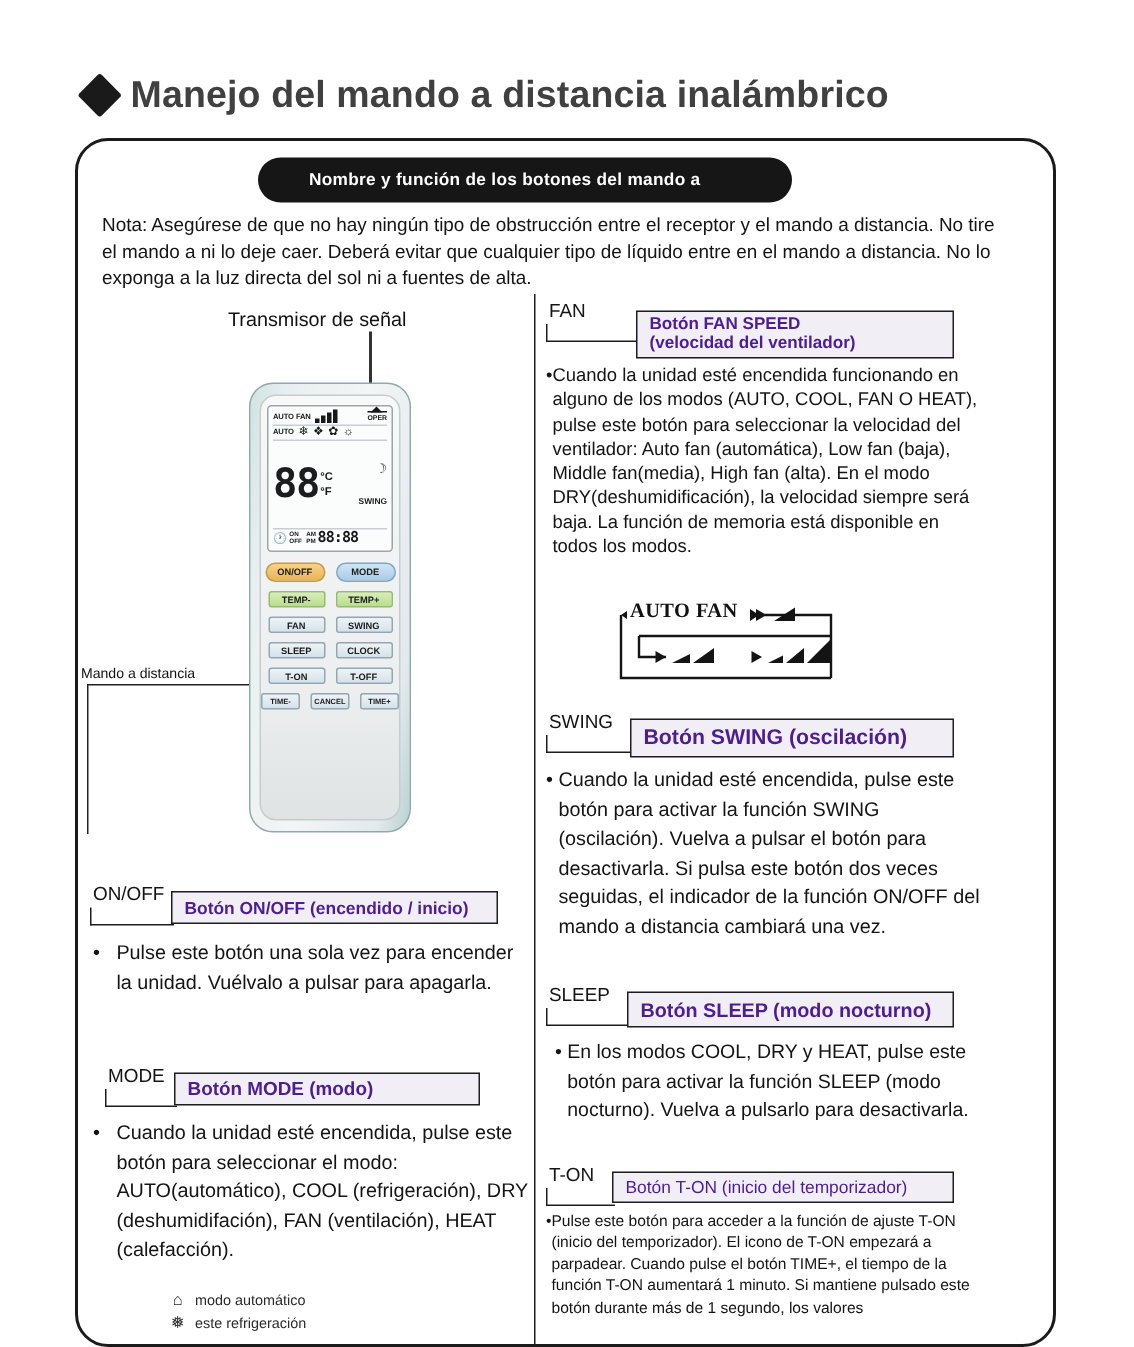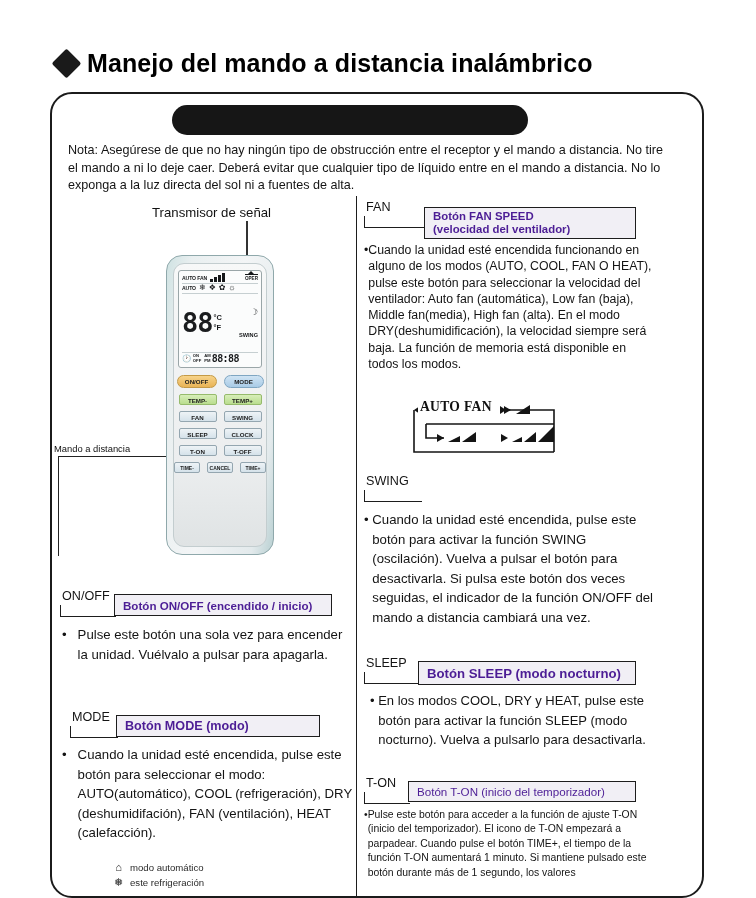--- a/index.html
+++ b/index.html
@@ -22,21 +22,21 @@
   }
   .diamond {
     width: 21px; height: 21px;
     background: #1a1a1a;
     transform: rotate(45deg);
     border-radius: 2px;
   }
   .title-text {
     font-size: 25px; font-weight: bold;
     letter-spacing: .1px;
-    color: #000000;
+    color: #404040;
     white-space: nowrap;
   }
 
   
   .frame {
     position: absolute;
     left: 50px; top: 92px;
     width: 654px; height: 806px;
     border: 2px solid #1b1b1b;
     border-radius: 22px;
@@ -273,20 +273,21 @@
 
   <div class="title-row">
     <div class="diamond"></div>
     <div class="title-text">Manejo del mando a distancia inalámbrico</div>
   </div>
 
   <div class="frame"></div>
 
   <div class="banner">
     <div class="banner-text">
+      <div>Nombre y función de los botones del mando a</div>
     </div>
   </div>
 
   <div class="nota">Nota: Asegúrese de que no hay ningún tipo de obstrucción entre el receptor y el mando a distancia. No tire el mando a ni lo deje caer. Deberá evitar que cualquier tipo de líquido entre en el mando a distancia. No lo exponga a la luz directa del sol ni a fuentes de alta.</div>
 
   <div class="col-divider"></div>
 
   <div class="transmisor-label">Transmisor de señal</div>
   <div class="transmisor-line"></div>
 
@@ -410,20 +411,23 @@
       <g>
         <polygon points="108,42 118,37 118,42" fill="#141414"></polygon>
         <polygon points="120,42 132,32 132,42" fill="#141414"></polygon>
         <polygon points="134,42 150,26 150,42" fill="#141414"></polygon>
       </g>
     </svg>
   </div>
 
   <div class="sec-label swing-label">SWING</div>
   <div class="sec-leader swing-leader"></div>
+  <div class="hbox swing-box">
+    <span class="t">Botón SWING (oscilación)</span>
+  </div>
   <div class="body swing-body bullet-line">
     <span class="dot">•&nbsp;</span>
     <span class="txt">Cuando la unidad esté encendida, pulse este botón para activar la función SWING (oscilación). Vuelva a pulsar el botón para desactivarla. Si pulsa este botón dos veces seguidas, el indicador de la función ON/OFF del mando a distancia cambiará una vez.</span>
   </div>
 
   <div class="sec-label sleep-label">SLEEP</div>
   <div class="sec-leader sleep-leader"></div>
   <div class="hbox sleep-box">
     <span class="t">Botón SLEEP (modo nocturno)</span>
   </div>

